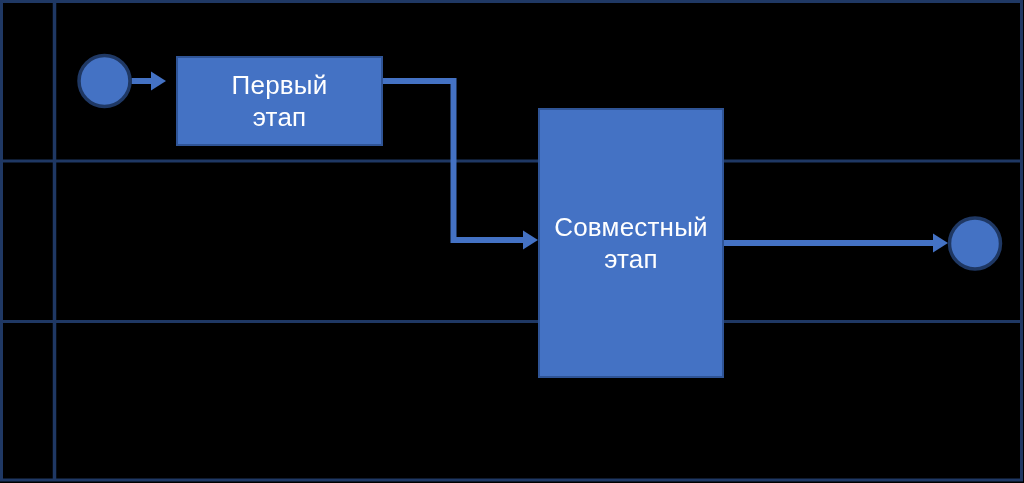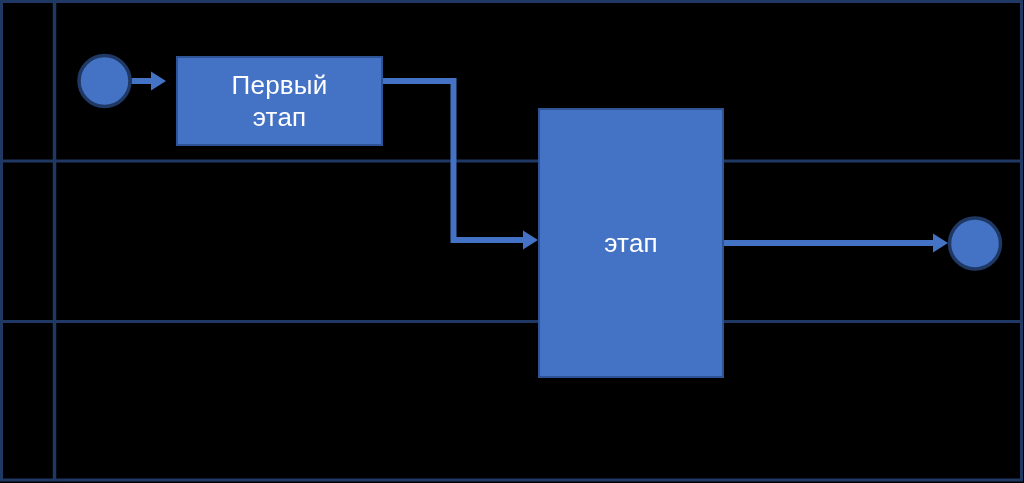--- a/index.html
+++ b/index.html
@@ -94,17 +94,18 @@
 
   <div class="task" id="task-first">
     <div class="task-label">
       <div>Первый</div>
       <div>этап</div>
     </div>
   </div>
 
   <div class="task" id="task-joint">
     <div class="task-label">
+      <div>Совместный</div>
       <div>этап</div>
     </div>
   </div>
 
 </div>
 
 </body></html>

